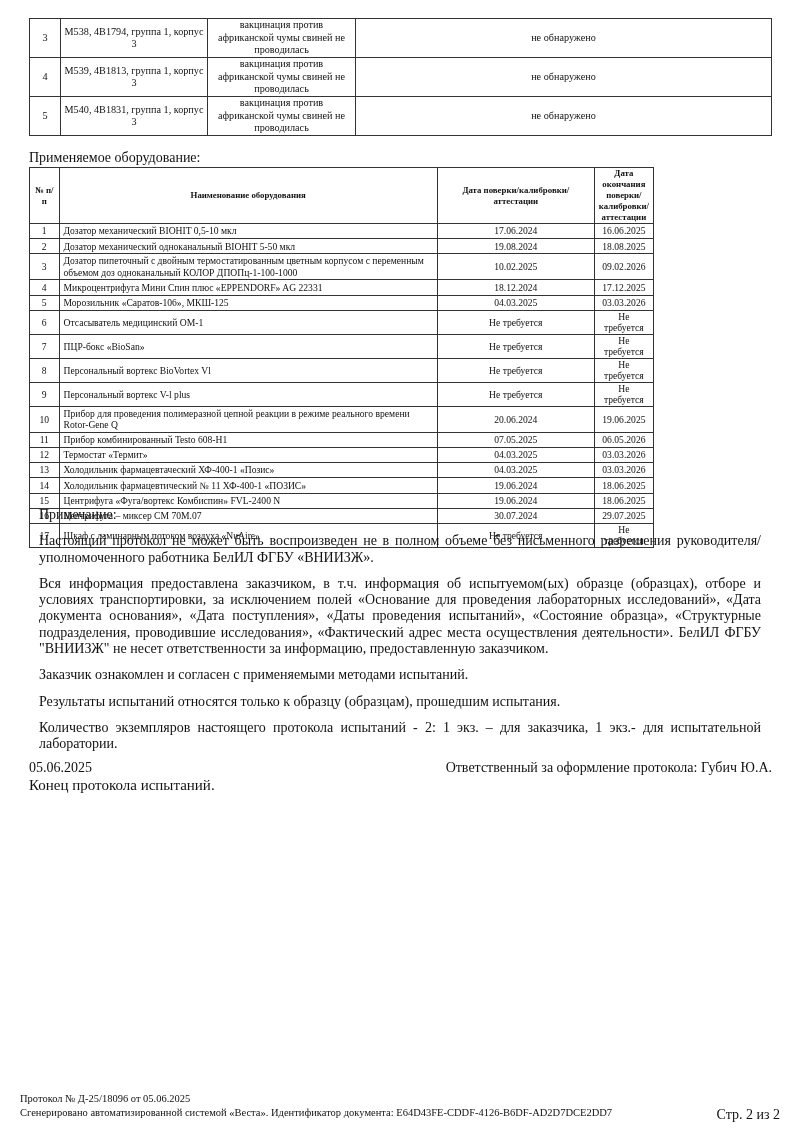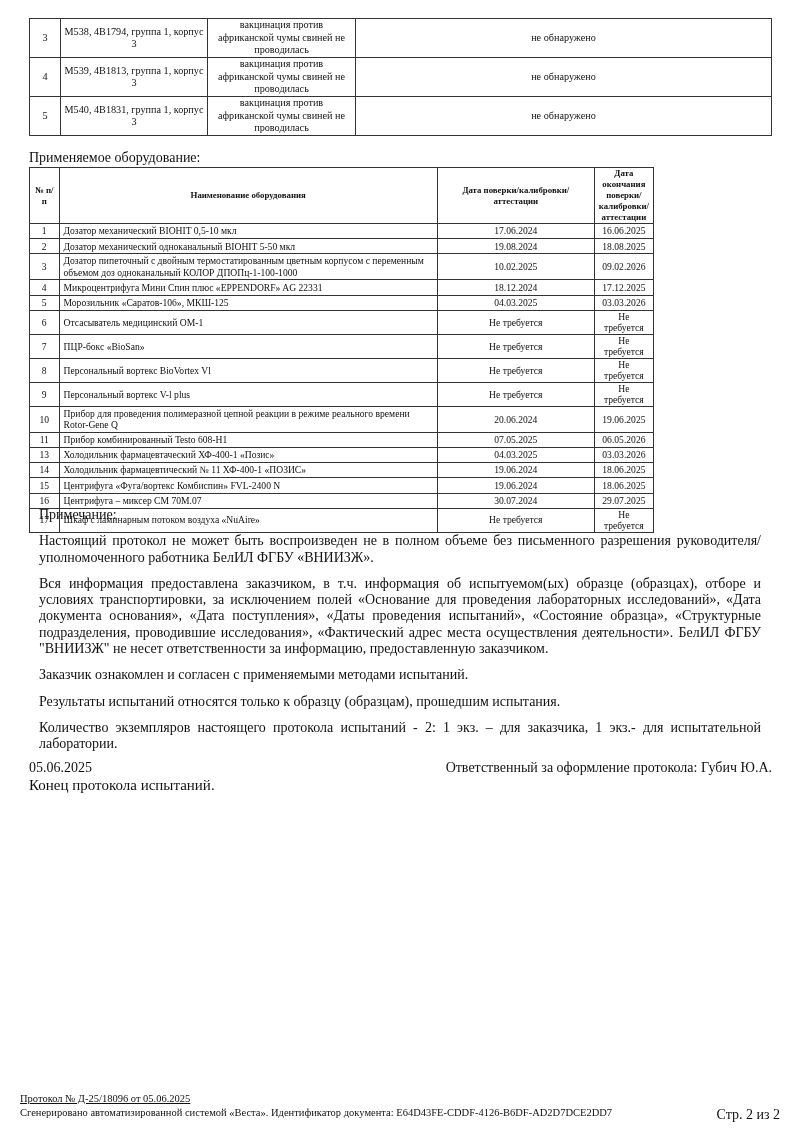--- a/index.html
+++ b/index.html
@@ -31,21 +31,21 @@
   .equip td.c { text-align: center; }
   .equip tr.tall td { height: 25px; }
   .notes {
     position: absolute; left: 29px; top: 497px; width: 742px;
     font-size: 14px; line-height: 16.3px;
   }
   .notes p { margin: 10px; text-align: justify; }
   .sign-date { position: absolute; left: 29px; top: 760px; font-size: 14px; line-height: 16px; }
   .sign-resp { position: absolute; right: 28px; top: 760px; font-size: 14px; line-height: 16px; }
   .end-text { position: absolute; left: 29px; top: 777px; font-size: 15px; line-height: 17px; }
-  .footer1 { position: absolute; left: 20px; top: 1093px; font-size: 10.5px; text-decoration: underline; }
+  .footer1 { position: absolute; left: 20px; top: 1093px; font-size: 10.5px; }
   .footer2 { position: absolute; left: 20px; top: 1107px; font-size: 10.5px; }
   .footer-page { position: absolute; right: 20px; top: 1107px; font-size: 14px; }
 </style>
 </head>
 <body>
 
 <table class="samples">
   <colgroup>
       <col style="width:31px">
       <col style="width:147px">
@@ -152,20 +152,26 @@
         <td class="c">20.06.2024</td>
         <td class="c">19.06.2025</td>
       </tr>
     <tr>
         <td class="c">11</td>
         <td>Прибор комбинированный Testo 608-H1</td>
         <td class="c">07.05.2025</td>
         <td class="c">06.05.2026</td>
       </tr>
     <tr>
+        <td class="c">12</td>
+        <td>Термостат «Термит»</td>
+        <td class="c">04.03.2025</td>
+        <td class="c">03.03.2026</td>
+      </tr>
+    <tr>
         <td class="c">13</td>
         <td>Холодильник фармацевтачеcкий ХФ-400-1 «Позис»</td>
         <td class="c">04.03.2025</td>
         <td class="c">03.03.2026</td>
       </tr>
     <tr>
         <td class="c">14</td>
         <td>Холодильник фармацевтический № 11 ХФ-400-1 «ПОЗИС»</td>
         <td class="c">19.06.2024</td>
         <td class="c">18.06.2025</td>

